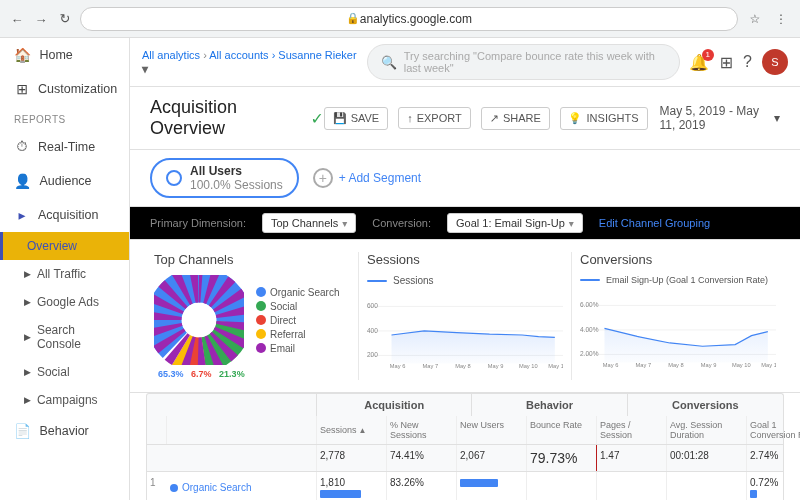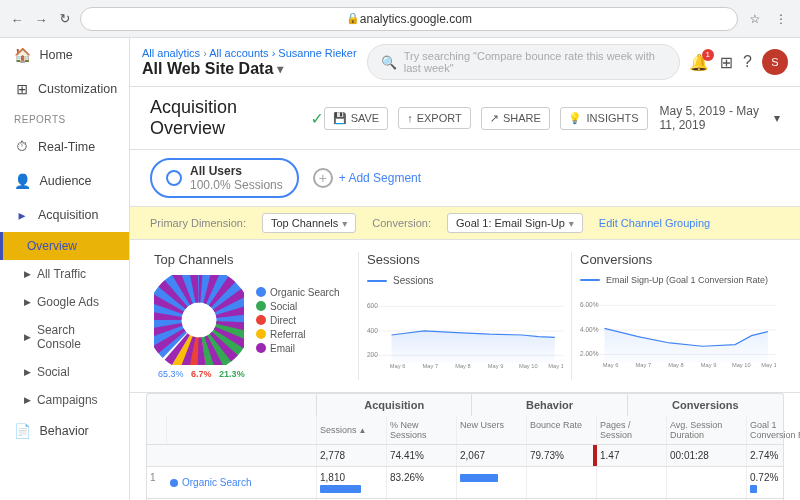--- a/index.html
+++ b/index.html
@@ -124,21 +124,21 @@
     .segment-dot { width: 16px; height: 16px; border-radius: 50%; border: 2px solid #4285f4; }
     .segment-text { font-size: 12px; color: #333; font-weight: bold; }
     .segment-sub { font-size: 12px; color: #888; }
     .add-segment {
       display: flex; align-items: center; gap: 6px; color: #4285f4; font-size: 12px; cursor: pointer;
     }
     .add-segment .plus { font-size: 18px; color: #aaa; border: 2px solid #aaa; border-radius: 50%; width: 20px; height: 20px; display: flex; align-items: center; justify-content: center; font-size: 14px; }
 
     
     .dimension-bar {
-      background: #fef9c3; padding: 6px 20px; border-bottom: 1px solid #e0e0e0;
+      background: #000000; padding: 6px 20px; border-bottom: 1px solid #e0e0e0;
       display: flex; align-items: center; gap: 16px;
     }
     .dim-label { font-size: 11px; color: #888; }
     .dim-select {
       display: flex; align-items: center; gap: 4px; border: 1px solid #ccc; border-radius: 3px;
       padding: 3px 8px; font-size: 11px; cursor: pointer; background: #fff;
     }
     .dim-select .arrow { font-size: 10px; color: #888; }
     .edit-link { color: #4285f4; font-size: 11px; cursor: pointer; }
 
@@ -245,21 +245,20 @@
   <div style="flex:1;display:flex;flex-direction:column;overflow:hidden;">
 
     <div class="top-bar">
       <div style="display:flex;flex-direction:column;gap:1px;">
         <div class="breadcrumb">
           <span>All analytics</span>
           <span style="color:#888"> › </span>
           <span style="color:#1a73e8">All accounts › Susanne Rieker</span>
         </div>
         <div class="property-selector">
-          <span>All Web Site Data</span>
           <span class="arrow">▾</span>
         </div>
       </div>
       <div class="search-bar">
         <span style="color:#888;font-size:13px">🔍</span>
         <span style="font-size:11px;color:#aaa;">Try searching "Compare bounce rate this week with last week"</span>
       </div>
       <div class="top-bar-actions">
         <div class="top-icon" style="position:relative;">
           🔔
@@ -369,21 +368,21 @@
                 <div class="legend-dot" style="background:#fbbc05"></div>
                 <span>Referral</span>
               </div>
               <div class="legend-item">
                 <div class="legend-dot" style="background:#9c27b0"></div>
                 <span>Email</span>
               </div>
             </div>
           </div>
           <div style="font-size:9px;color:#888;margin-top:4px;text-align:left;padding-left:4px;">
-            <span style="font-weight:normal;color:#4285f4;margin-top:39px;">65.3%</span>
+            <span style="font-weight:bold;color:#4285f4;margin-top:39px;">65.3%</span>
             <span> &nbsp; </span>
             <span style="color:#ea4335;font-weight:bold;">6.7%</span>
             <span> &nbsp; </span>
             <span style="color:#34a853;font-weight:bold;">21.3%</span>
           </div>
         </div>
 
         <div class="chart-panel" style="flex:1;">
           <div class="chart-title">Sessions</div>
           <div class="chart-legend">
@@ -479,21 +478,21 @@
           <div style="padding:4px 3px;font-size:9px;color:#777;border-right:1px solid #eee;">Goal 1 Conversion Rate</div>
 
         </div>
 
         <div style="display:grid;grid-template-columns:20px 150px 70px 70px 70px 70px 70px 80px 80px 70px 60px;border:1px solid #e0e0e0;border-top:none;background:#f8f9fa;">
           <div style="padding:5px 3px;font-size:10px;"></div>
           <div style="padding:5px 3px;font-size:10px;border-right:1px solid #eee;"></div>
           <div style="padding:5px 3px;font-size:10px;border-right:1px solid #eee;">2,778</div>
           <div style="padding:5px 3px;font-size:10px;border-right:1px solid #eee;">74.41%</div>
           <div style="padding:5px 3px;font-size:10px;border-right:1px solid #eee;">2,067</div>
-          <div style="padding:5px 3px;font-size:10px;border-right:4px solid #b91c1c;">79.73%</div>
+          <div style="padding:5px 3px;font-size:14px;border-right:1px solid #b91c1c;">79.73%</div>
           <div style="padding:5px 3px;font-size:10px;border-right:1px solid #eee;">1.47</div>
           <div style="padding:5px 3px;font-size:10px;border-right:1px solid #eee;">00:01:28</div>
           <div style="padding:5px 3px;font-size:10px;border-right:1px solid #eee;">2.74%</div>
 
         </div>
 
         <div style="display:grid;grid-template-columns:20px 150px 70px 70px 70px 70px 70px 80px 80px 70px 60px;border:1px solid #e0e0e0;border-top:none;background:#fff;">
           <div style="padding:5px 3px;font-size:10px;color:#888;">1</div>
           <div style="padding:5px 3px;font-size:10px;border-right:1px solid #eee;display:flex;align-items:center;gap:4px;">
             <div style="width:8px;height:8px;border-radius:50%;background:#4285f4;flex-shrink:0;"></div>

